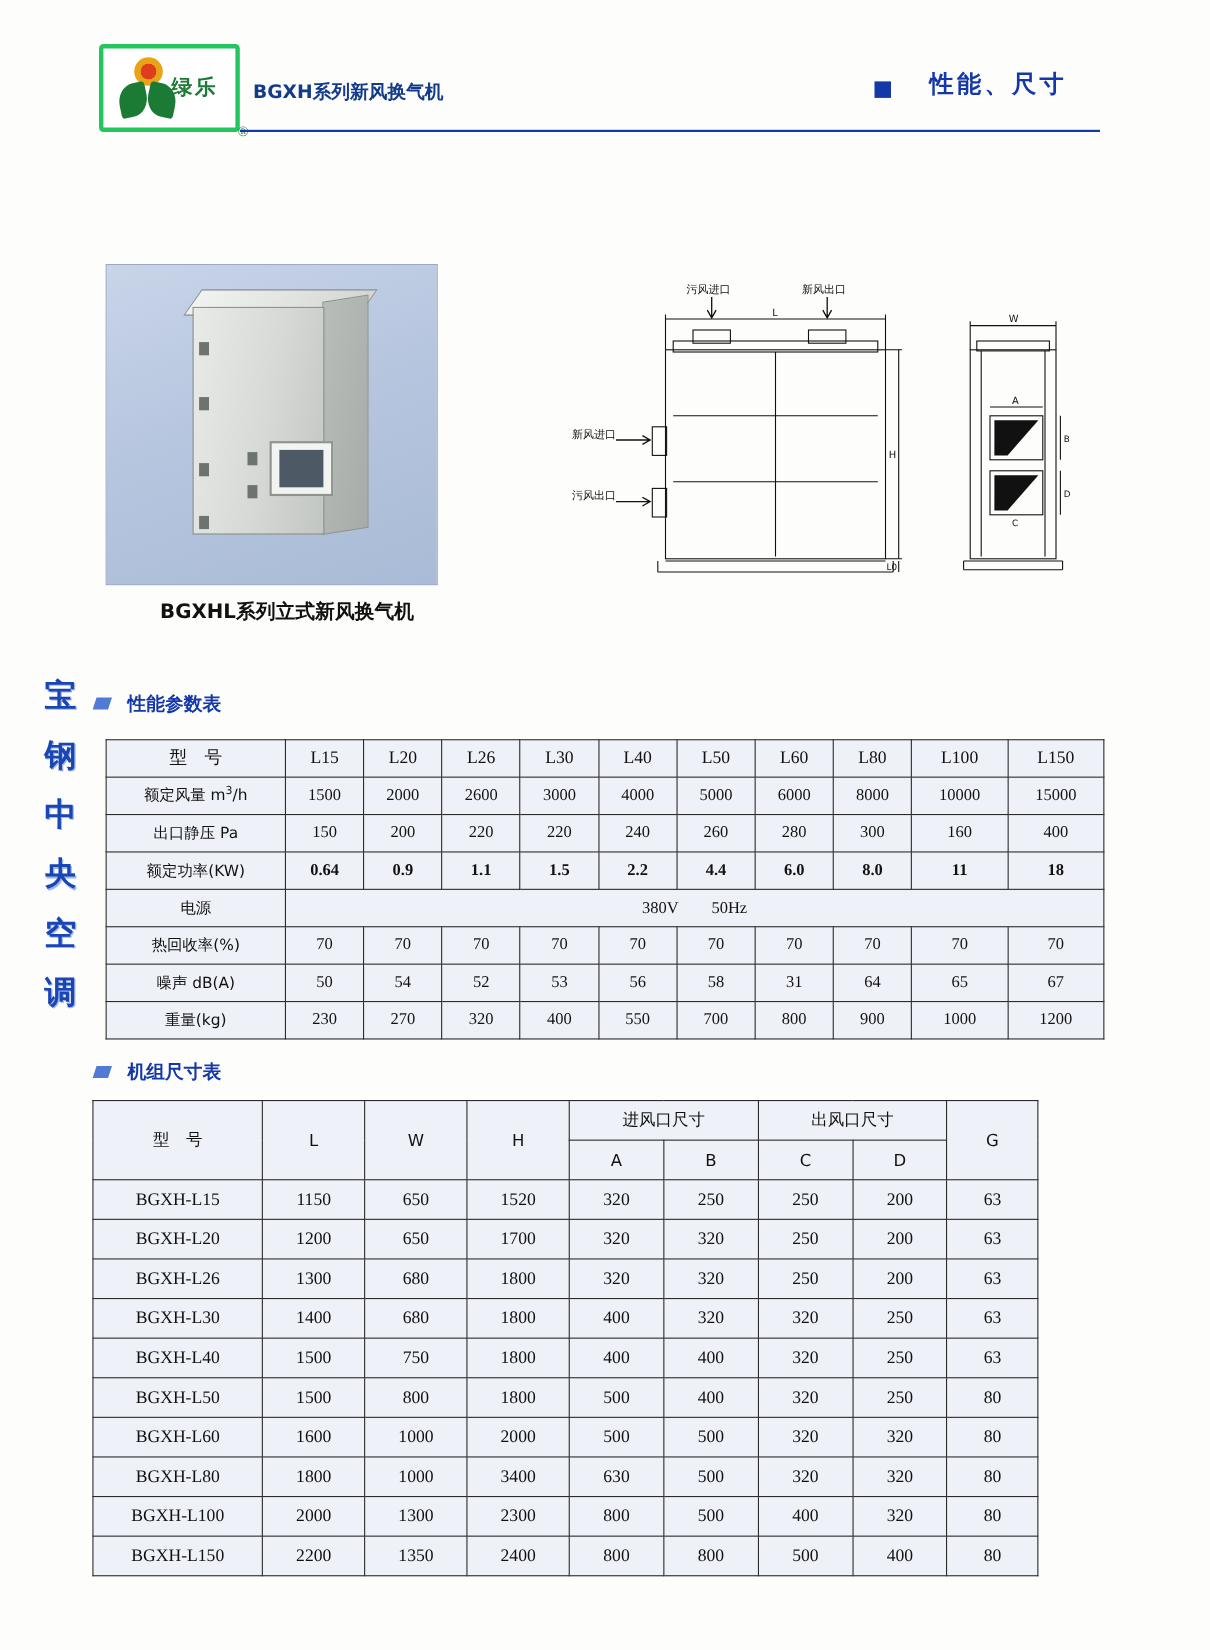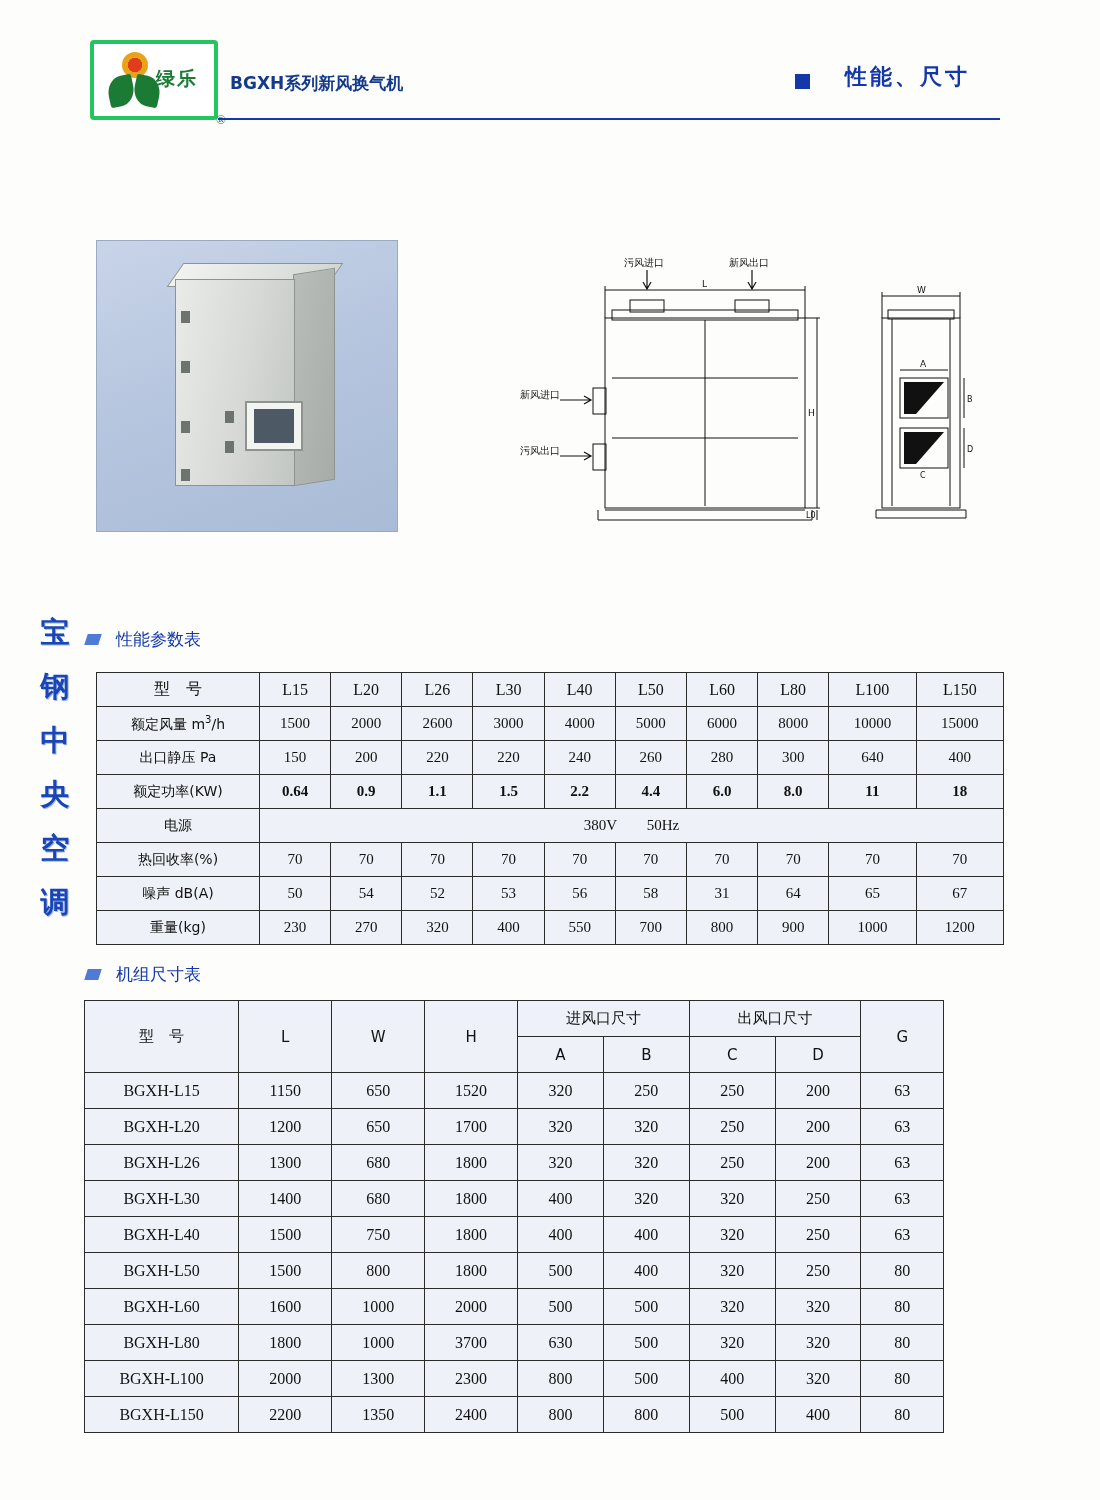--- a/index.html
+++ b/index.html
@@ -111,21 +111,21 @@
     font-family:"DejaVu Sans", sans-serif;
   }
 
   
   .draw-front{position:absolute;left:520px;top:248px;width:300px;height:280px;}
   .draw-side{position:absolute;left:860px;top:278px;width:130px;height:250px;}
 
   
   .sect{
     position:absolute;font-family:"DejaVu Sans", sans-serif;
-    font-size:17px;font-weight:normal;color:#1438a8;
+    font-size:17px;font-weight:bold;color:#1438a8;
   }
   .sect .mk{
     display:inline-block;width:14px;height:11px;background:#4f7ad6;margin-right:16px;
     transform:skewX(-18deg);
   }
 
   
   table{
     border-collapse:collapse;font-family:"DejaVu Sans", sans-serif;
   }
@@ -196,20 +196,21 @@
     <div class="unit-side"></div>
     <div class="unit-body"></div>
     <div class="unit-hatch"></div>
     <div class="bolt" style="left:84px;top:70px"></div>
     <div class="bolt" style="left:84px;top:120px"></div>
     <div class="bolt" style="left:84px;top:180px"></div>
     <div class="bolt" style="left:84px;top:228px"></div>
     <div class="bolt" style="left:128px;top:170px"></div>
     <div class="bolt" style="left:128px;top:200px"></div>
   </div>
+  <div class="photo-caption">BGXHL系列立式新风换气机</div>
 
   <div class="draw-front">
     <svg width="300" height="280" viewBox="0 0 300 280">
       <g stroke="#111" fill="none" stroke-width="1">
 
         <rect x="85" y="70" width="200" height="190"></rect>
         <rect x="92" y="62" width="186" height="10"></rect>
 
         <line x1="92" y1="130" x2="278" y2="130"></line>
         <line x1="92" y1="190" x2="278" y2="190"></line>
@@ -317,21 +318,21 @@
     <tr>
       <td class="lbl">出口静压 Pa</td>
       <td>150</td>
       <td>200</td>
       <td>220</td>
       <td>220</td>
       <td>240</td>
       <td>260</td>
       <td>280</td>
       <td>300</td>
-      <td>640</td>
+      <td>160</td>
       <td>400</td>
     </tr>
     <tr>
       <td class="lbl">额定功率(KW)</td>
       <td class="bold">0.64</td>
       <td class="bold">0.9</td>
       <td class="bold">1.1</td>
       <td class="bold">1.5</td>
       <td class="bold">2.2</td>
       <td class="bold">4.4</td>
@@ -482,21 +483,21 @@
       <td>500</td>
       <td>500</td>
       <td>320</td>
       <td>320</td>
       <td>80</td>
     </tr>
     <tr>
       <td class="model">BGXH-L80</td>
       <td>1800</td>
       <td>1000</td>
-      <td>3700</td>
+      <td>3400</td>
       <td>630</td>
       <td>500</td>
       <td>320</td>
       <td>320</td>
       <td>80</td>
     </tr>
     <tr>
       <td class="model">BGXH-L100</td>
       <td>2000</td>
       <td>1300</td>

